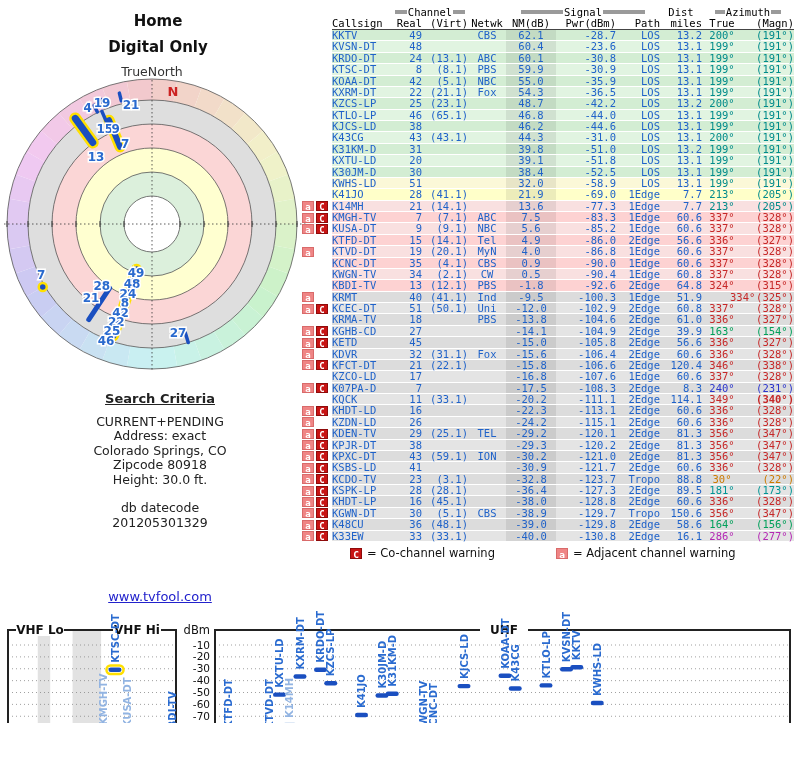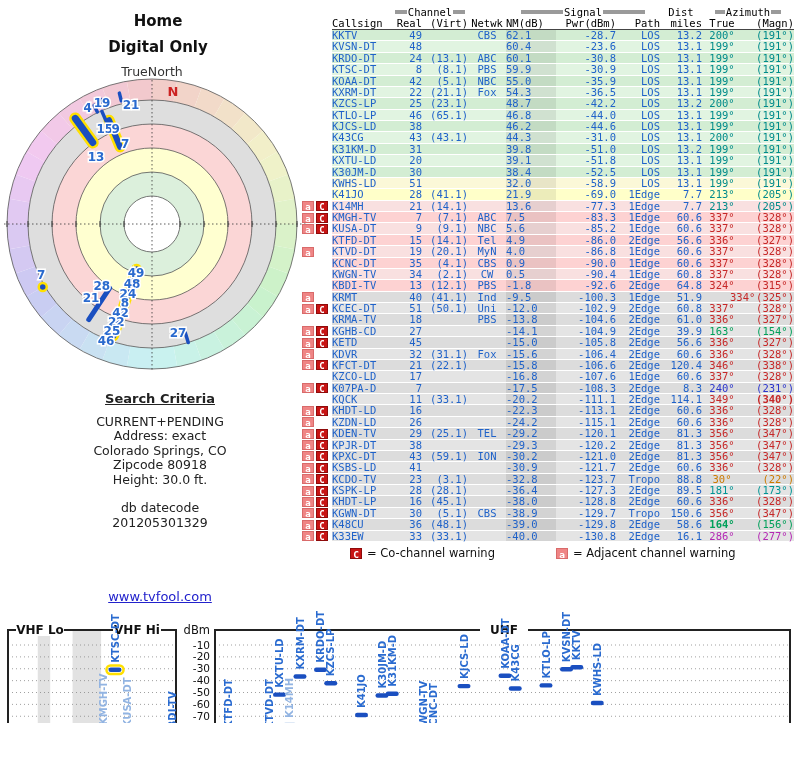--- a/index.html
+++ b/index.html
@@ -15,21 +15,21 @@
        font-size:10.5px;color:#000;}
   .h1{display:flex;height:11px;align-items:center;}
   .h1 .grp{display:flex;align-items:center;justify-content:center;}
   .gbar{display:inline-block;height:4px;background:#9a9a9a;margin:0 1px;}
   .h2{display:flex;height:12px;line-height:12px;border-bottom:1px solid #444;}
   .row{display:flex;height:11.39px;line-height:11.6px;position:relative;color:#1f62c9;
        box-sizing:border-box;border-bottom:1px solid #fff;}
   .c{display:inline-block;overflow:visible;white-space:pre;box-sizing:border-box;}
   .c0{width:60px;text-align:left;}  .c1{width:30px;text-align:right;}
   .c2{width:46px;text-align:right;} .c3{width:38px;text-align:center;}
-  .c4{width:50px;text-align:left;} .c5{width:60px;text-align:right;}
+  .c4{width:50px;text-align:center;} .c5{width:60px;text-align:right;}
   .c6{width:44px;text-align:right;} .c7{width:42px;text-align:right;}
   .c8{width:40px;text-align:center;} .c9{width:52px;text-align:right;}
   .nmband{background:rgba(0,0,0,0.075);}
   .warnbox{position:absolute;top:0.5px;width:12px;height:10px;font:bold 9px "DejaVu Sans Mono",monospace;
            color:#fff;text-align:center;line-height:10.5px;}
   .wa{left:-30px;background:#ef8585;border:1px solid #d96a6a;box-sizing:border-box;}
   .wc{left:-16px;background:#c81414;border:1px solid #8e0b0b;box-sizing:border-box;}
   .legend{font-size:11.5px;color:#111;display:flex;align-items:center;gap:5px;}
   .lbox{width:12px;height:11px;font:bold 9.5px "DejaVu Sans Mono",monospace;color:#fff;
         text-align:center;line-height:11.5px;display:inline-block;box-sizing:border-box;}
@@ -752,21 +752,21 @@
           <span class="warnbox wa">a</span>
           <span class="warnbox wc">C</span>
           <span class="c c0">K48CU</span>
           <span class="c c1">36</span>
           <span class="c c2">(48.1)</span>
           <span class="c c3"></span>
           <span class="c c4 nmband">-39.0</span>
           <span class="c c5">-129.8</span>
           <span class="c c6">2Edge</span>
           <span class="c c7">58.6</span>
-          <span class="c c8" style="color: rgb(0, 160, 90); font-weight: bold;">164°</span>
+          <span class="c c8" style="color: rgb(0, 160, 90);">164°</span>
           <span class="c c9" style="color: rgb(0, 160, 90);">(156°)</span>
         </div>
         <div class="row" style="background: rgb(228, 228, 228);">
           <span class="warnbox wa">a</span>
           <span class="warnbox wc">C</span>
           <span class="c c0">K33EW</span>
           <span class="c c1">33</span>
           <span class="c c2">(33.1)</span>
           <span class="c c3"></span>
           <span class="c c4 nmband">-40.0</span>

